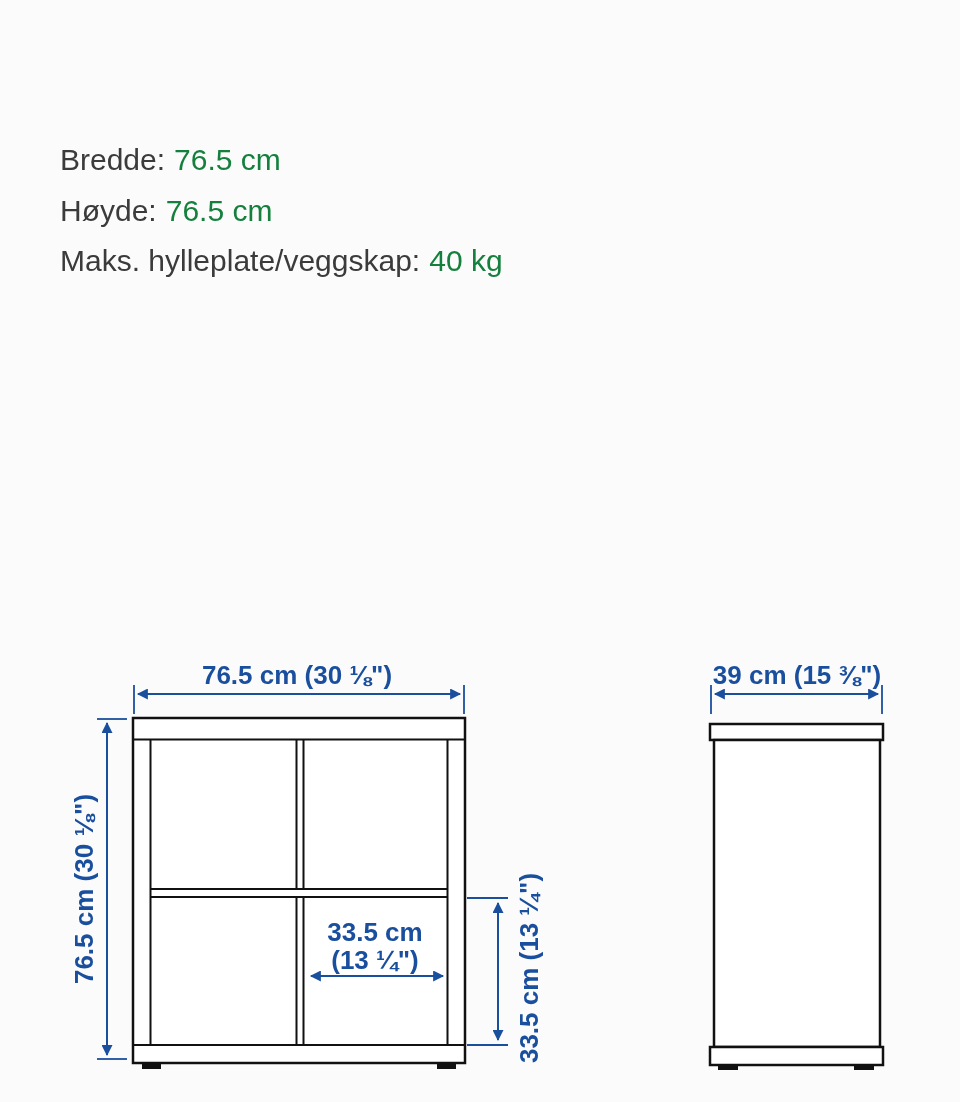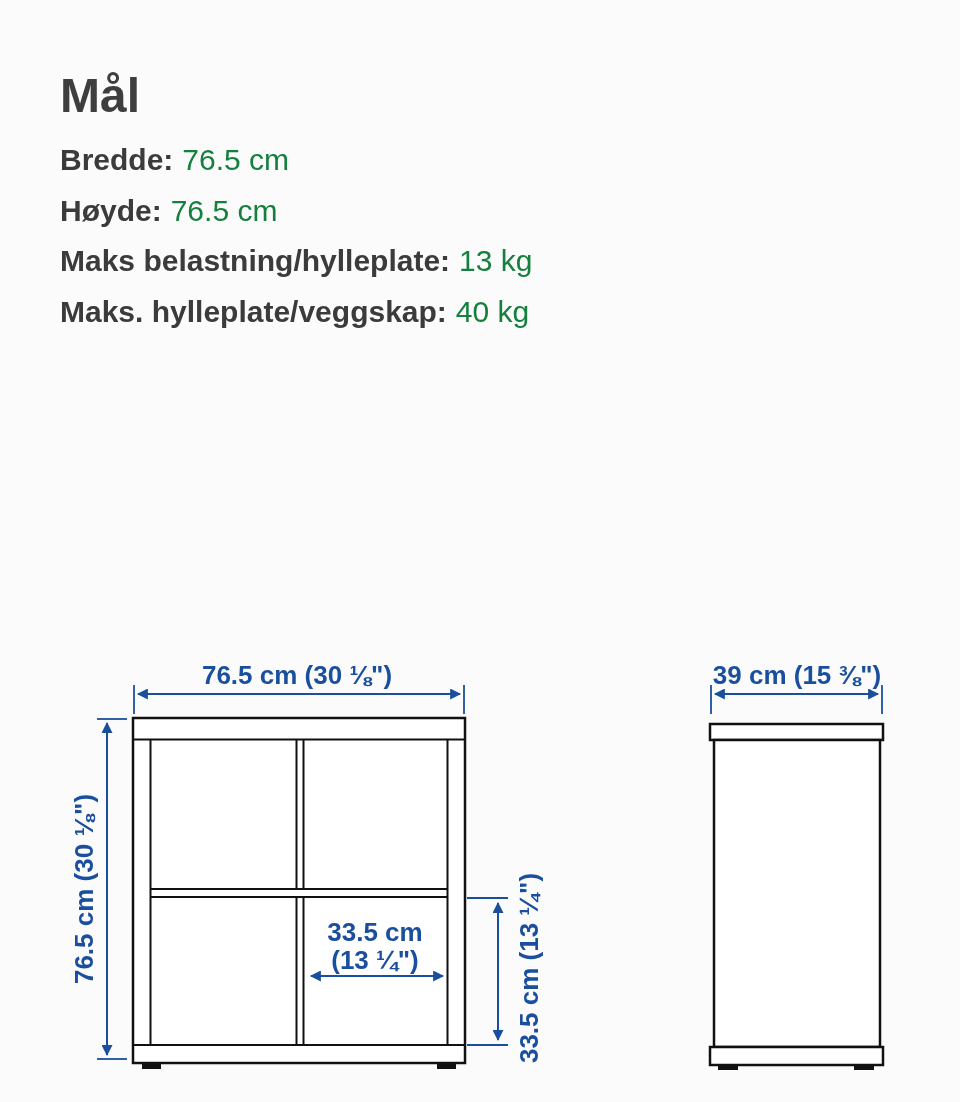--- a/index.html
+++ b/index.html
@@ -24,21 +24,21 @@
     position: absolute;
     left: 60px;
     top: 135px;
   }
   .spec-row {
     line-height: 50.5px;
     font-size: 30px;
     white-space: nowrap;
   }
   .spec-label {
-    font-weight: 700;
+    font-weight: 400;
     color: #3b3b3b;
     margin-right: 9px;
   }
   .spec-value {
     font-weight: 400;
     color: #15803d;
   }
   .diagram-svg {
     position: absolute;
     left: 0;
@@ -57,31 +57,27 @@
     font-weight: 700;
     fill: #1a4f9e;
     text-anchor: middle;
   }
 </style>
 </head>
 <body>
 
 <div class="page">
 
-  <h1 class="page-title">Mål</h1>
 
   <div class="specs">
     <div class="spec-row">
       <span class="spec-label">Bredde:</span><span class="spec-value">76.5 cm</span>
     </div>
     <div class="spec-row">
       <span class="spec-label">Høyde:</span><span class="spec-value">76.5 cm</span>
-    </div>
-    <div class="spec-row">
-      <span class="spec-label">Maks belastning/hylleplate:</span><span class="spec-value">13 kg</span>
     </div>
     <div class="spec-row">
       <span class="spec-label">Maks. hylleplate/veggskap:</span><span class="spec-value">40 kg</span>
     </div>
   </div>
 
   <svg class="diagram-svg" viewBox="0 0 960 1102" xmlns="http://www.w3.org/2000/svg">
     <defs>
       <marker id="arrow" viewBox="0 0 10 10" refX="9" refY="5" markerWidth="13" markerHeight="11" markerUnits="userSpaceOnUse" orient="auto-start-reverse">
         <path d="M0,0 L10,5 L0,10 Z" fill="#1a4f9e"></path>

